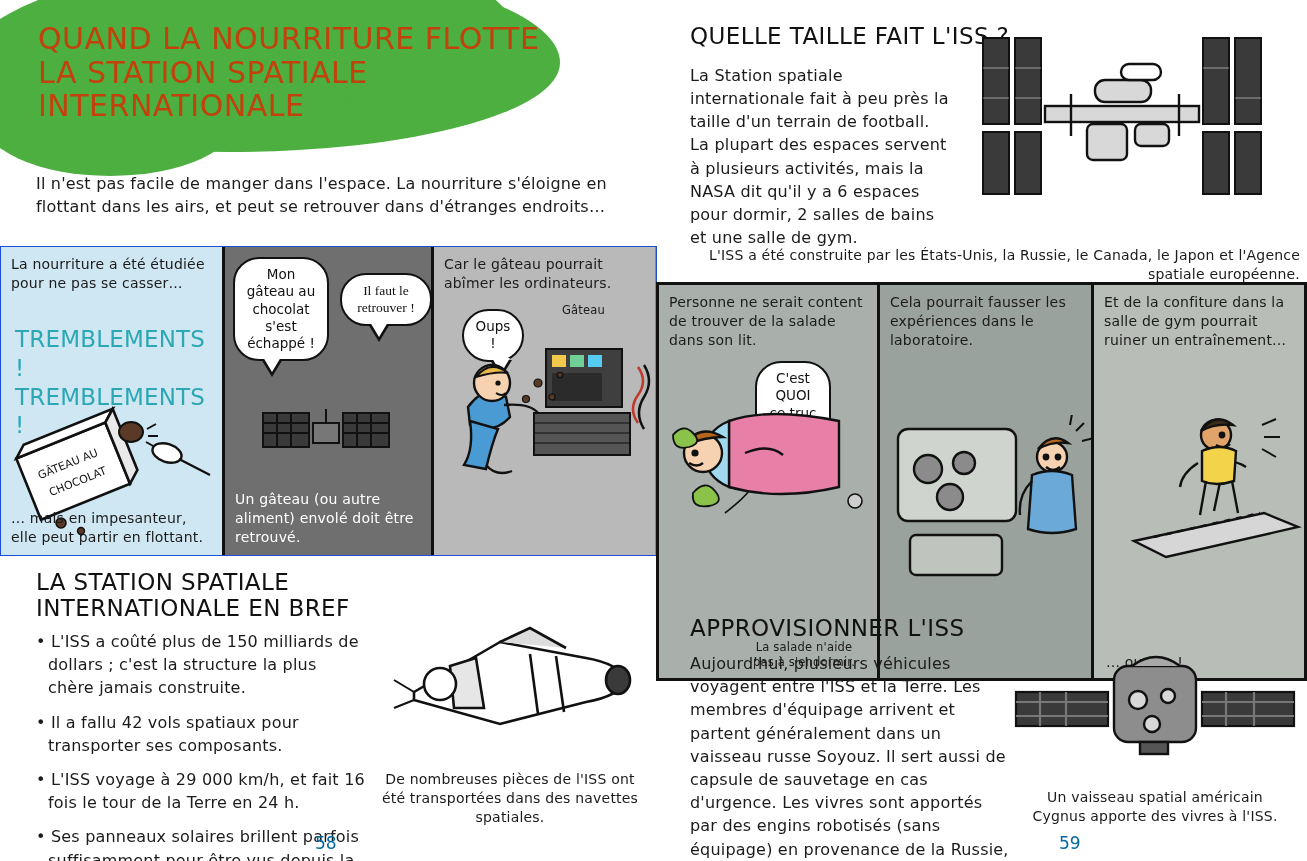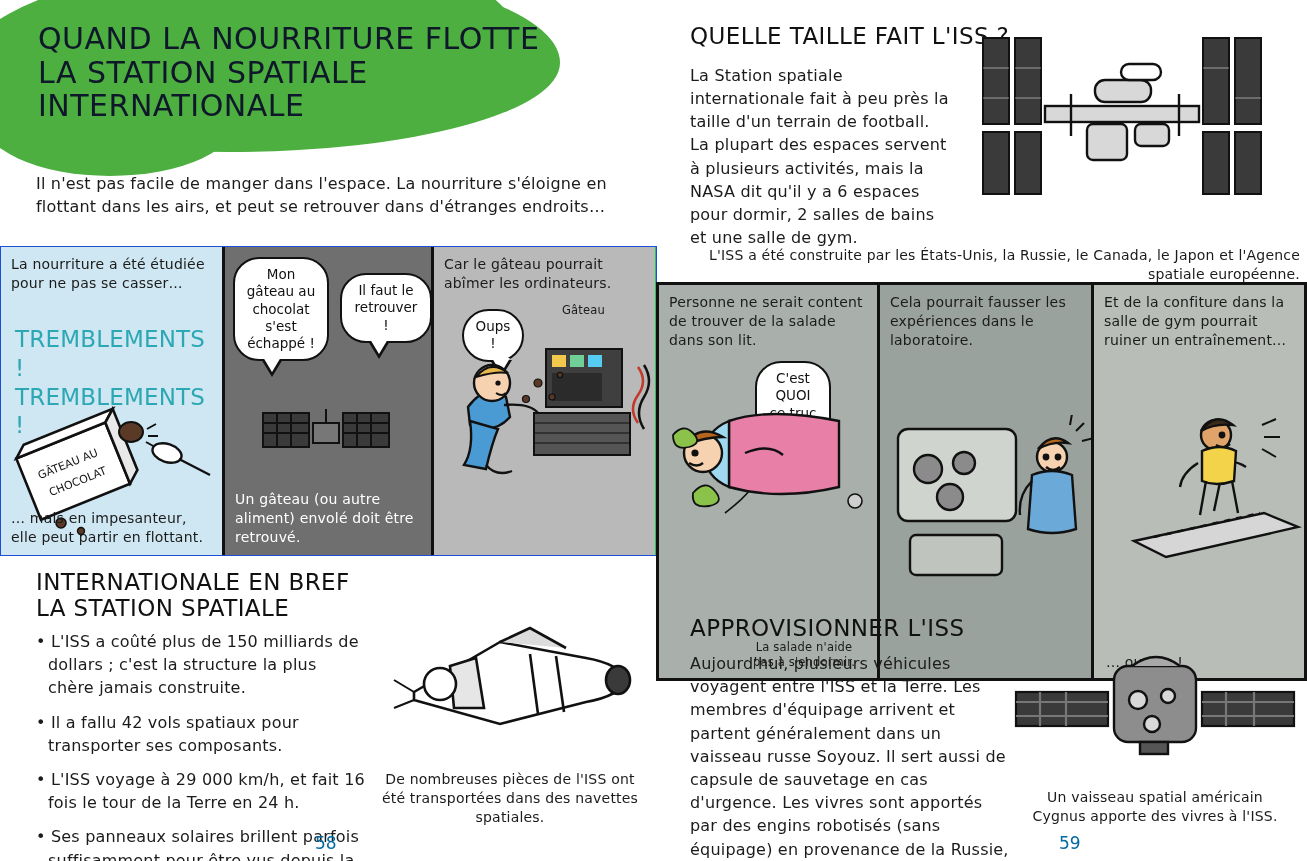--- a/index.html
+++ b/index.html
@@ -11,21 +11,21 @@
     color: #1b1b1b;
     overflow: hidden;
     position: relative;
   }
   .page { position:absolute; inset:0; }
 
   
   .hand { font-family: "DejaVu Sans", sans-serif; letter-spacing:.2px; }
   .title {
     font-size: 30px; font-weight: 400; line-height: 1.12;
-    letter-spacing: .5px; color:#0f172a;
+    letter-spacing: .5px; color:#c2410c;
   }
   .h2 {
     font-size: 23px; line-height:1.12; letter-spacing:.4px; color:#111;
   }
   .body { font-size: 16px; line-height: 1.45; color:#1b1b1b; }
   .small { font-size: 14px; line-height:1.35; }
   .tiny { font-size: 11.5px; line-height:1.3; }
 
   
   .blob {
@@ -141,21 +141,21 @@
         <path d="M174 64 L205 80" stroke="#111" stroke-width="2.4" fill="none"></path>
         <circle cx="56" cy="128" r="5" fill="#5a3a26" stroke="#111" stroke-width="1.6"></circle>
         <circle cx="76" cy="136" r="3.5" fill="#5a3a26" stroke="#111" stroke-width="1.4"></circle>
       </svg>
 
       <div class="cap-bottom small hand">… mais en impesanteur, elle peut partir en flottant.</div>
     </div>
 
     <div class="cell c2">
       <div class="bubble" style="left:8px; top:10px; width:96px;">Mon gâteau au chocolat s'est échappé !</div>
-      <div class="bubble" style="left:115px; top:26px; width:92px;">Il faut le retrouver !</div>
+      <div class="bubble" style="left:115px; top:26px; width:92px;font-family:Liberation Serif, serif;">Il faut le retrouver !</div>
 
       <svg width="209" height="120" style="position:absolute;left:0px;top:132px;">
         <g stroke="#111" stroke-width="2" fill="#3a3a3a">
           <rect x="88" y="44" width="26" height="20" fill="#777"></rect>
           <rect x="38" y="34" width="46" height="34" fill="#3a3a3a"></rect>
           <rect x="118" y="34" width="46" height="34" fill="#3a3a3a"></rect>
           <line x1="38" y1="44" x2="84" y2="44"></line>
             <line x1="38" y1="54" x2="84" y2="54"></line>
           <line x1="118" y1="44" x2="164" y2="44"></line>
             <line x1="118" y1="54" x2="164" y2="54"></line>
@@ -208,22 +208,22 @@
             <circle cx="118" cy="50" r="3"></circle>
           <circle cx="92" cy="52" r="3.5"></circle>
             <circle cx="126" cy="28" r="2.6"></circle>
         </g>
         <path d="M150 -42 l-22 30" stroke="#111" stroke-width="1.6" fill="none"></path>
       </svg>
     </div>
   </div>
 
   <div class="bl-title">
+    <div class="h2 hand">LA STATION SPATIALE</div>
     <div class="h2 hand">INTERNATIONALE EN BREF</div>
-    <div class="h2 hand">LA STATION SPATIALE</div>
   </div>
 
   <div class="bullets body hand">
     <p>• L'ISS a coûté plus de 150 milliards de dollars ; c'est la structure la plus chère jamais construite.</p>
     <p>• Il a fallu 42 vols spatiaux pour transporter ses composants.</p>
     <p>• L'ISS voyage à 29 000 km/h, et fait 16 fois le tour de la Terre en 24 h.</p>
     <p>• Ses panneaux solaires brillent parfois suffisamment pour être vus depuis la Terre.</p>
   </div>
 
   <svg width="280" height="180" style="position:absolute;left:380px;top:596px;">

